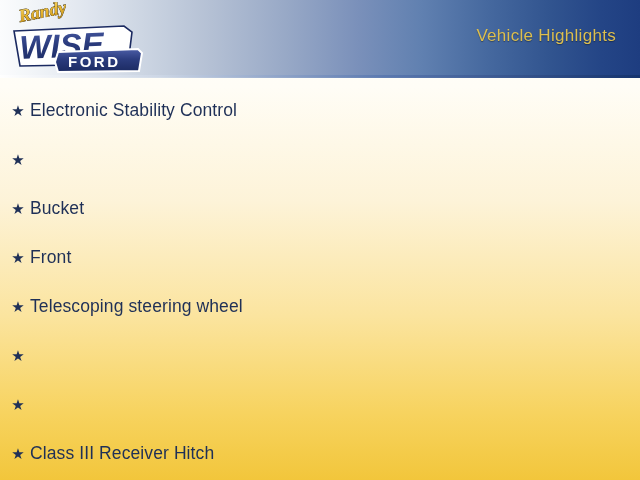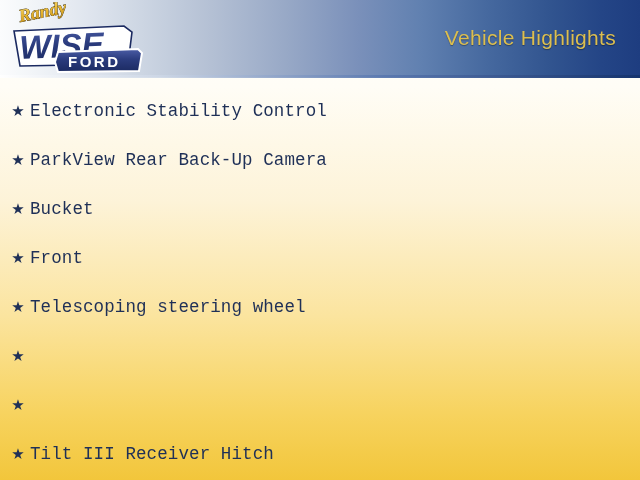--- a/index.html
+++ b/index.html
@@ -62,21 +62,21 @@
       rgba(255,255,255,0.9) 0%,
       rgba(205,215,230,0.9) 25%,
       rgba(90,120,175,0.95) 60%,
       rgba(22,52,110,1) 100%);
   }
 
   #header-title {
     position: absolute;
     right: 24px;
     top: 26px;
-    font-size: 21px;
+    font-size: 17px;
     font-weight: 400;
     letter-spacing: 0.3px;
     color: #dcbe4f;
     text-shadow: 0 1px 1px rgba(0,0,0,0.35);
     white-space: nowrap;
   }
 
   
   #logo {
     position: absolute;
@@ -112,21 +112,20 @@
     color: #1f3057;
     text-align: center;
     user-select: none;
   }
   .feature-label {
     font-size: 17.5px;
     font-weight: 400;
     color: #1f3057;
     letter-spacing: 0.1px;
     white-space: nowrap;
-    font-family: Liberation Mono, monospace;
   }
 </style>
 </head>
 <body>
 
 <div id="page">
 
   <div id="header">
 
     <div id="logo">
@@ -166,21 +165,20 @@
 
   <ul id="features">
 
     <li class="feature-row">
       <span class="feature-star">★</span>
       <span class="feature-label">Electronic Stability Control</span>
     </li>
 
     <li class="feature-row">
       <span class="feature-star">★</span>
-      <span class="feature-label">ParkView Rear Back-Up Camera</span>
     </li>
 
     <li class="feature-row">
       <span class="feature-star">★</span>
       <span class="feature-label">Bucket</span>
     </li>
 
     <li class="feature-row">
       <span class="feature-star">★</span>
       <span class="feature-label">Front</span>
@@ -194,18 +192,18 @@
     <li class="feature-row">
       <span class="feature-star">★</span>
     </li>
 
     <li class="feature-row">
       <span class="feature-star">★</span>
     </li>
 
     <li class="feature-row">
       <span class="feature-star">★</span>
-      <span class="feature-label">Tilt III Receiver Hitch</span>
+      <span class="feature-label">Class III Receiver Hitch</span>
     </li>
 
   </ul>
 
 </div>
 
 </body></html>

